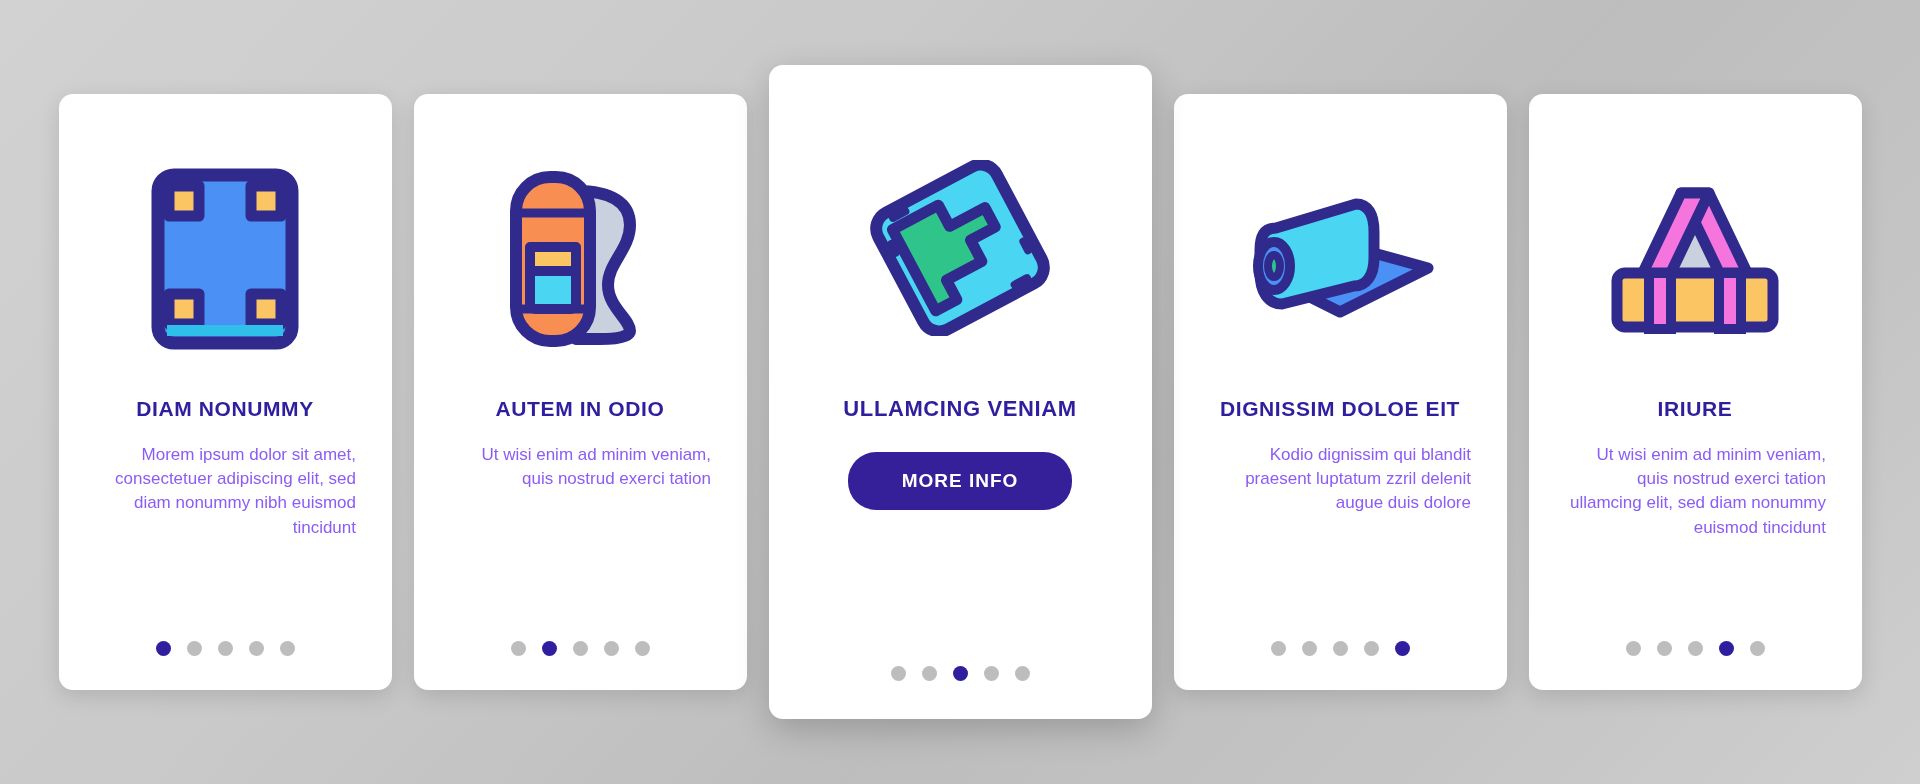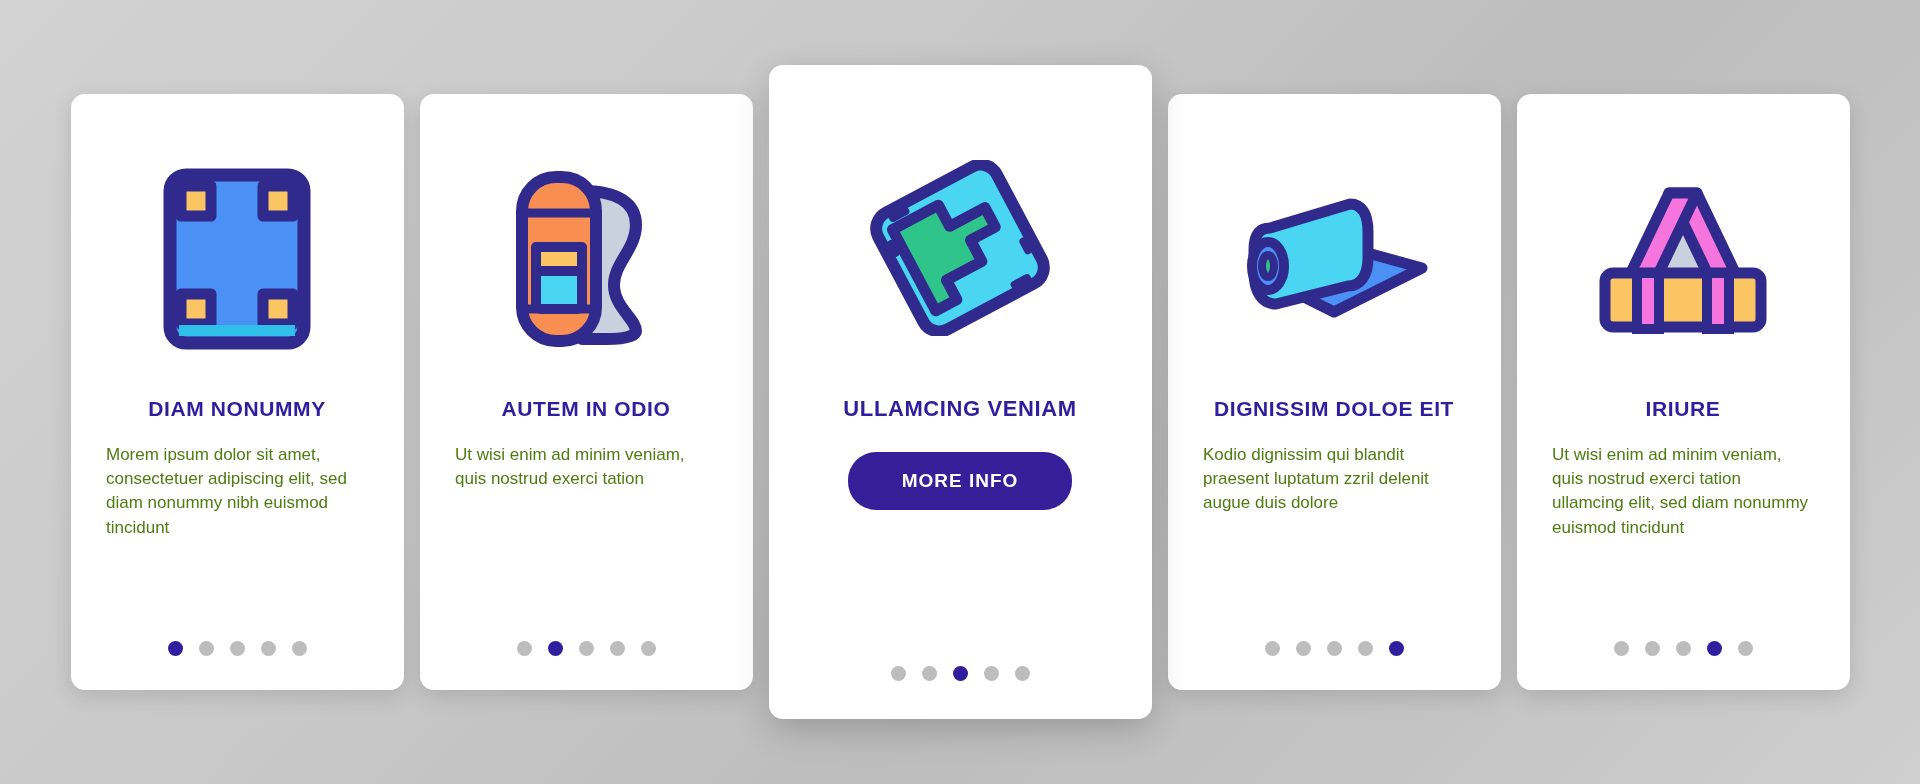--- a/index.html
+++ b/index.html
@@ -15,21 +15,21 @@
     background: linear-gradient(135deg, #d2d2d2 0%, #c9c9c9 35%, #bdbdbd 60%, #c4c4c4 80%, #cfcfcf 100%);
     position: relative;
   }
 
   .stage {
     position: absolute;
     inset: 0;
     display: flex;
     align-items: center;
     justify-content: center;
-    gap: 16px;
+    gap: 22px;
   }
 
   .card {
     background: #ffffff;
     border-radius: 14px;
     width: 333px;
     height: 596px;
     box-shadow: 0 6px 22px rgba(0,0,0,0.13);
     display: flex;
     flex-direction: column;
@@ -62,24 +62,24 @@
     font-size: 21px;
     font-weight: bold;
     letter-spacing: 0.6px;
     text-align: center;
     line-height: 1.2;
     margin-top: 6px;
   }
   .card.featured .card-title { font-size: 22px; }
 
   .card-body {
-    color: #4d7c0f;
+    color: #8b5cf6;
     font-size: 17px;
     line-height: 1.42;
-    text-align: left;
+    text-align: right;
     margin-top: 22px;
     max-width: 262px;
   }
   .card.featured .card-body { font-size: 17px; max-width: 250px; margin-top: 20px; }
 
   .cta {
     margin-top: 30px;
     background: #35209a;
     color: #ffffff;
     border: none;

